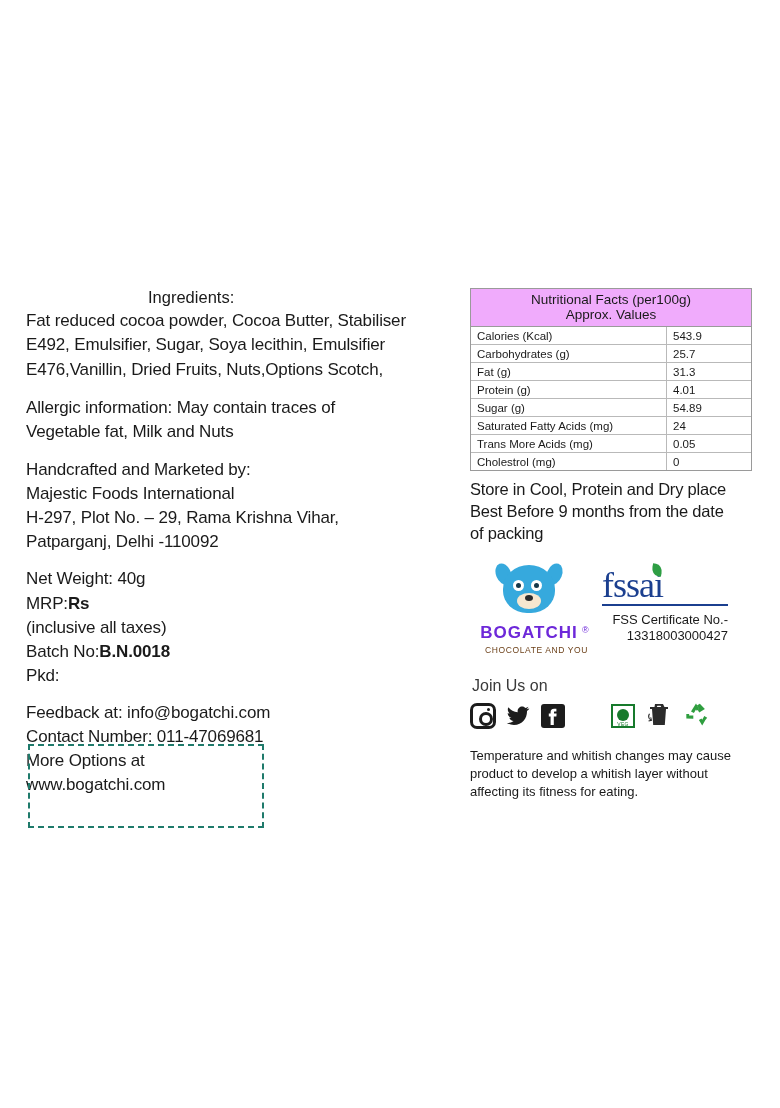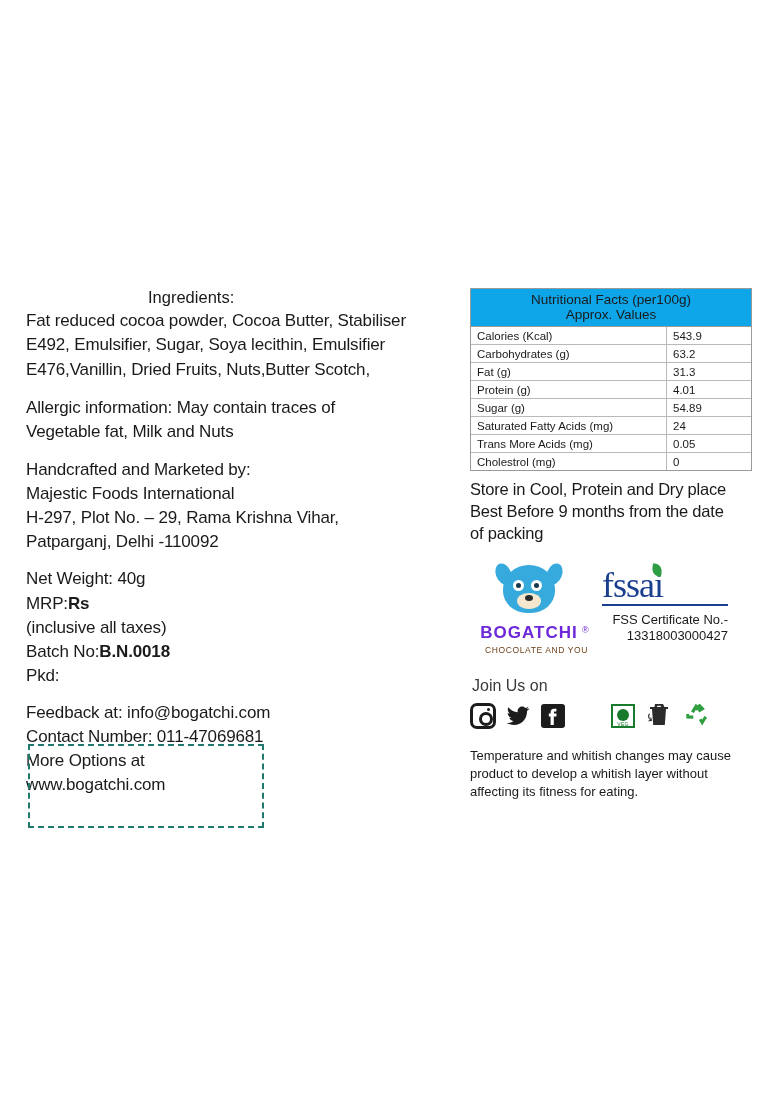--- a/index.html
+++ b/index.html
@@ -69,21 +69,21 @@
     width: 284px;
   }
 
   
   .nut-table {
     border: 1px solid #9a9a9a;
     width: 282px;
     box-sizing: border-box;
   }
   .nut-head {
-    background: #0ea5e9;
+    background: #f0abfc;
     text-align: center;
     font-size: 13.5px;
     line-height: 1.12;
     padding: 3px 2px 4px 2px;
     color: #1a1a1a;
     border-bottom: 1px solid #9a9a9a;
   }
   .nut-head .l2 { display: block; }
   .nut-rows { display: block; }
   .nut-row {
@@ -315,21 +315,21 @@
 
 <div class="label-root">
 
   <div class="left-col">
 
     <div class="ingredients-title">Ingredients:</div>
 
     <div class="ingredients-body">
       <span class="line">Fat reduced cocoa powder, Cocoa Butter, Stabiliser</span>
       <span class="line">E492, Emulsifier, Sugar, Soya lecithin, Emulsifier</span>
-      <span class="line">E476,Vanillin, Dried Fruits, Nuts,Butter Scotch,</span>
+      <span class="line">E476,Vanillin, Dried Fruits, Nuts,Options Scotch,</span>
     </div>
 
     <div class="block">
       <span class="line">Allergic information: May contain traces of</span>
       <span class="line">Vegetable fat, Milk and Nuts</span>
     </div>
 
     <div class="block">
       <span class="line">Handcrafted and Marketed by:</span>
       <span class="line">Majestic Foods International</span>
@@ -362,21 +362,21 @@
         <span>Nutritional Facts (per100g)</span>
         <span class="l2">Approx. Values</span>
       </div>
       <div class="nut-rows">
         <div class="nut-row">
           <div class="nut-label">Calories (Kcal)</div>
           <div class="nut-val">543.9</div>
         </div>
         <div class="nut-row">
           <div class="nut-label">Carbohydrates (g)</div>
-          <div class="nut-val">63.2</div>
+          <div class="nut-val">25.7</div>
         </div>
         <div class="nut-row">
           <div class="nut-label">Fat (g)</div>
           <div class="nut-val">31.3</div>
         </div>
         <div class="nut-row">
           <div class="nut-label">Protein (g)</div>
           <div class="nut-val">4.01</div>
         </div>
         <div class="nut-row">

